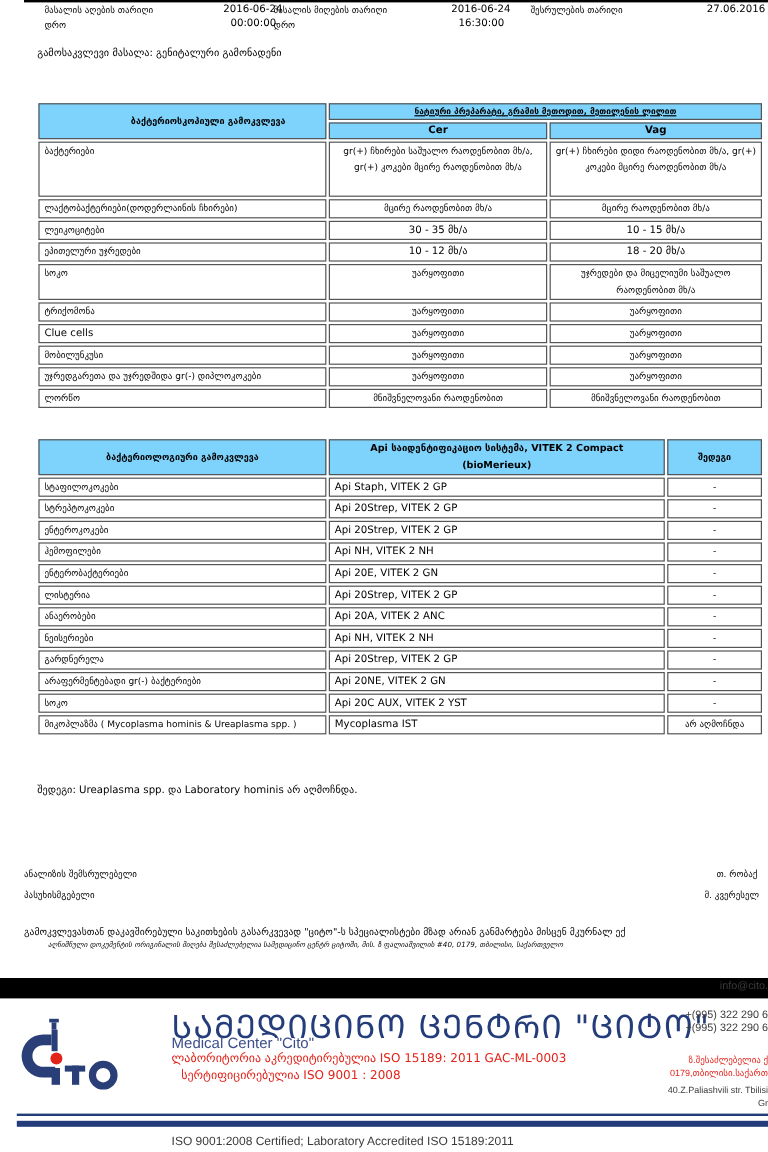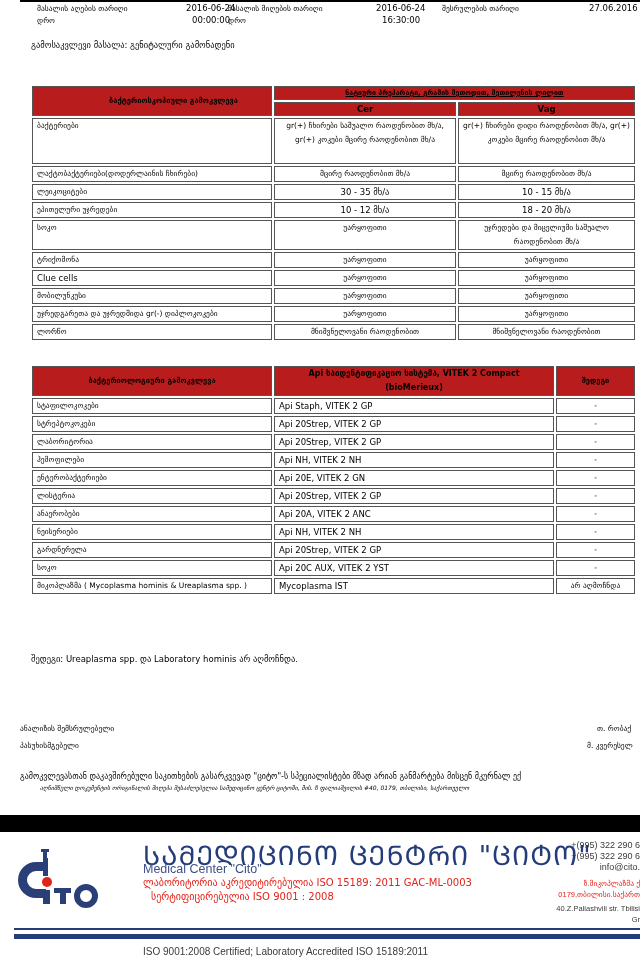--- a/index.html
+++ b/index.html
@@ -9,21 +9,21 @@
   .top-rule { position: absolute; left: 20px; top: 0; width: 620px; height: 2px; background: #000; }
 
   .meta { position: absolute; top: 3px; font-size: 8px; line-height: 11px; }
   .meta .l { position: absolute; white-space: nowrap; font-size: 7.5px; }
   .meta .v { position: absolute; white-space: nowrap; font-size: 8.5px; text-align: center; }
 
   .material { position: absolute; left: 31px; top: 40px; font-size: 8.5px; white-space: nowrap; }
 
   table { border-collapse: separate; border-spacing: 2px; position: absolute; table-layout: fixed; }
   td, th { border: 1px solid #555; font-size: 7.5px; line-height: 14px; padding: 0 4px; vertical-align: top; }
-  th { background: #b91c1c; font-weight: bold; text-align: center; vertical-align: middle; }
+  th { background: #7dd3fc; font-weight: bold; text-align: center; vertical-align: middle; }
   td.c { text-align: center; }
   td.lat { font-size: 8.5px; }
   th.sub { font-size: 8.5px; }
 
   #t1 { left: 30px; top: 84px; width: 607px; }
   #t2 { left: 30px; top: 364px; width: 607px; }
 
   .result-line { position: absolute; left: 31px; top: 654px; font-size: 8.5px; white-space: nowrap; }
 
   .sig { position: absolute; font-size: 7.5px; white-space: nowrap; }
@@ -166,21 +166,21 @@
         <td>სტაფილოკოკები</td>
         <td class="lat">Api Staph, VITEK 2 GP</td>
         <td class="c">-</td>
       </tr>
       <tr>
         <td>სტრეპტოკოკები</td>
         <td class="lat">Api 20Strep, VITEK 2 GP</td>
         <td class="c">-</td>
       </tr>
       <tr>
-        <td>ლაბორიტორია</td>
+        <td>ენტეროკოკები</td>
         <td class="lat">Api 20Strep, VITEK 2 GP</td>
         <td class="c">-</td>
       </tr>
       <tr>
         <td>ჰემოფილები</td>
         <td class="lat">Api NH, VITEK 2 NH</td>
         <td class="c">-</td>
       </tr>
       <tr>
         <td>ენტერობაქტერიები</td>
@@ -198,20 +198,25 @@
         <td class="c">-</td>
       </tr>
       <tr>
         <td>ნეისერიები</td>
         <td class="lat">Api NH, VITEK 2 NH</td>
         <td class="c">-</td>
       </tr>
       <tr>
         <td>გარდნერელა</td>
         <td class="lat">Api 20Strep, VITEK 2 GP</td>
+        <td class="c">-</td>
+      </tr>
+      <tr>
+        <td>არაფერმენტებადი gr(-) ბაქტერიები</td>
+        <td class="lat">Api 20NE, VITEK 2 GN</td>
         <td class="c">-</td>
       </tr>
       <tr>
         <td>სოკო</td>
         <td class="lat">Api 20C AUX, VITEK 2 YST</td>
         <td class="c">-</td>
       </tr>
       <tr>
         <td>მიკოპლაზმა ( Mycoplasma hominis &amp; Ureaplasma spp. )</td>
         <td class="lat">Mycoplasma IST</td>
@@ -247,20 +252,20 @@
 </div>
 
 <div class="brand-ka">ᲡᲐᲛᲔᲓᲘᲪᲘᲜᲝ ᲪᲔᲜᲢᲠᲘ  "ᲪᲘᲢᲝ"</div>
 <div class="brand-en">Medical Center "Cito"</div>
 <div class="red1">ლაბორიტორია აკრედიტირებულია ISO 15189: 2011 GAC-ML-0003</div>
 <div class="red2">სერტიფიცირებულია ISO 9001 : 2008</div>
 <div class="iso-en">ISO 9001:2008 Certified; Laboratory Accredited ISO 15189:2011</div>
 
 <div class="contact" style="top:840px;">+(995) 322 290 6</div>
 <div class="contact" style="top:851px;">+(995) 322 290 6</div>
-<div class="contact" style="top:862px;">info@cito.</div>
-<div class="contact red" style="top:879px;">ზ.მიკოპლაზმა ქ</div>
+<div class="contact" style="top:816px;">info@cito.</div>
+<div class="contact red" style="top:879px;">ზ.შესაძლებელია ქ</div>
 <div class="contact red" style="top:890px;text-align:center;">0179,თბილისი.საქართ</div>
 <div class="contact addr-en" style="top:904px;">40.Z.Paliashvili str. Tbilisi</div>
 <div class="contact addr-en" style="top:915px;">Gr</div>
 
 <div class="rule1"></div>
 <div class="rule2"></div>
 
 </body></html>

